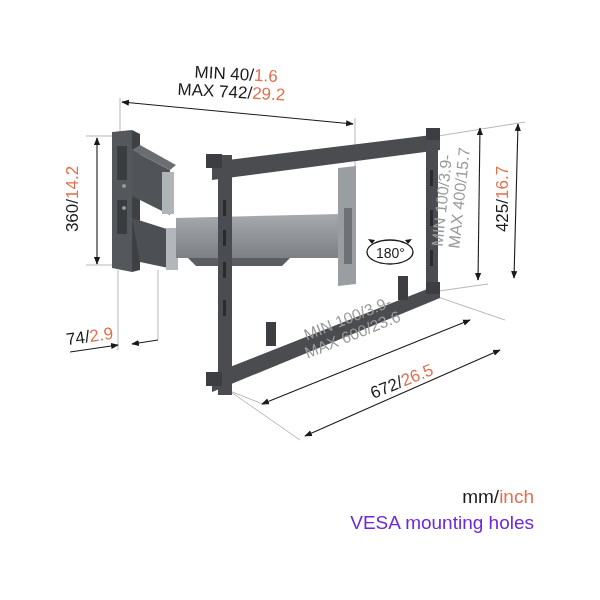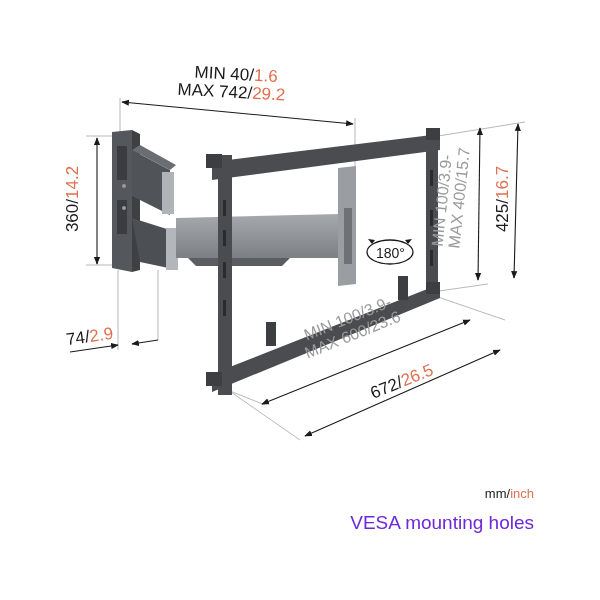--- a/index.html
+++ b/index.html
@@ -2,21 +2,21 @@
 <html><head>
 <meta charset="utf-8">
 <style>
   html,body{margin:0;padding:0;background:#ffffff;}
   body{width:600px;height:600px;position:relative;overflow:hidden;font-family:"Liberation Sans","DejaVu Sans",sans-serif;}
   svg{position:absolute;left:0;top:0;}
   .dim{position:absolute;white-space:nowrap;color:#1a1a1a;font-size:17px;line-height:18px;}
   .dim .in{color:#e0704f;}
   .vesa{color:#9a9a9a;}
   .legend{position:absolute;right:66px;text-align:right;}
-  #legend-units{top:486px;font-size:13px;color:#1a1a1a;}
+  #legend-units{top:486px;font-size:19px;color:#1a1a1a;}
   #legend-units .in{color:#e0704f;}
   #legend-vesa{top:512px;font-size:19px;color:#6d28d9;}
 </style>
 </head>
 <body>
 
 <svg width="600" height="600" viewBox="0 0 600 600">
   <defs>
     <marker id="ah" viewBox="0 0 10 10" refX="9" refY="5" markerWidth="7" markerHeight="7" orient="auto-start-reverse">
       <path d="M0,1 L10,5 L0,9 z" fill="#1a1a1a"></path>

